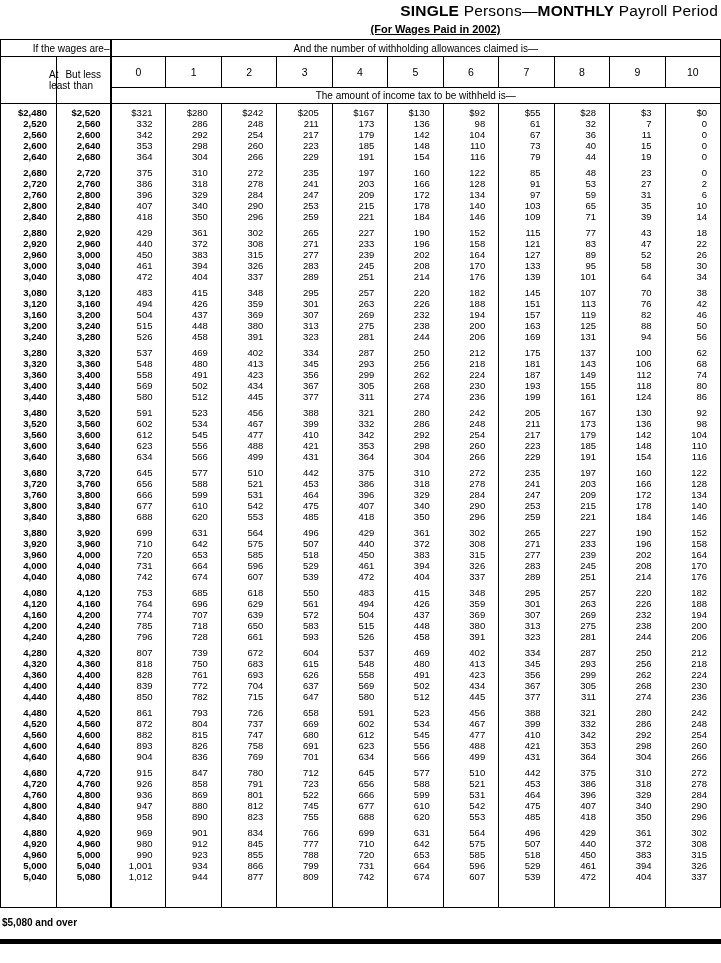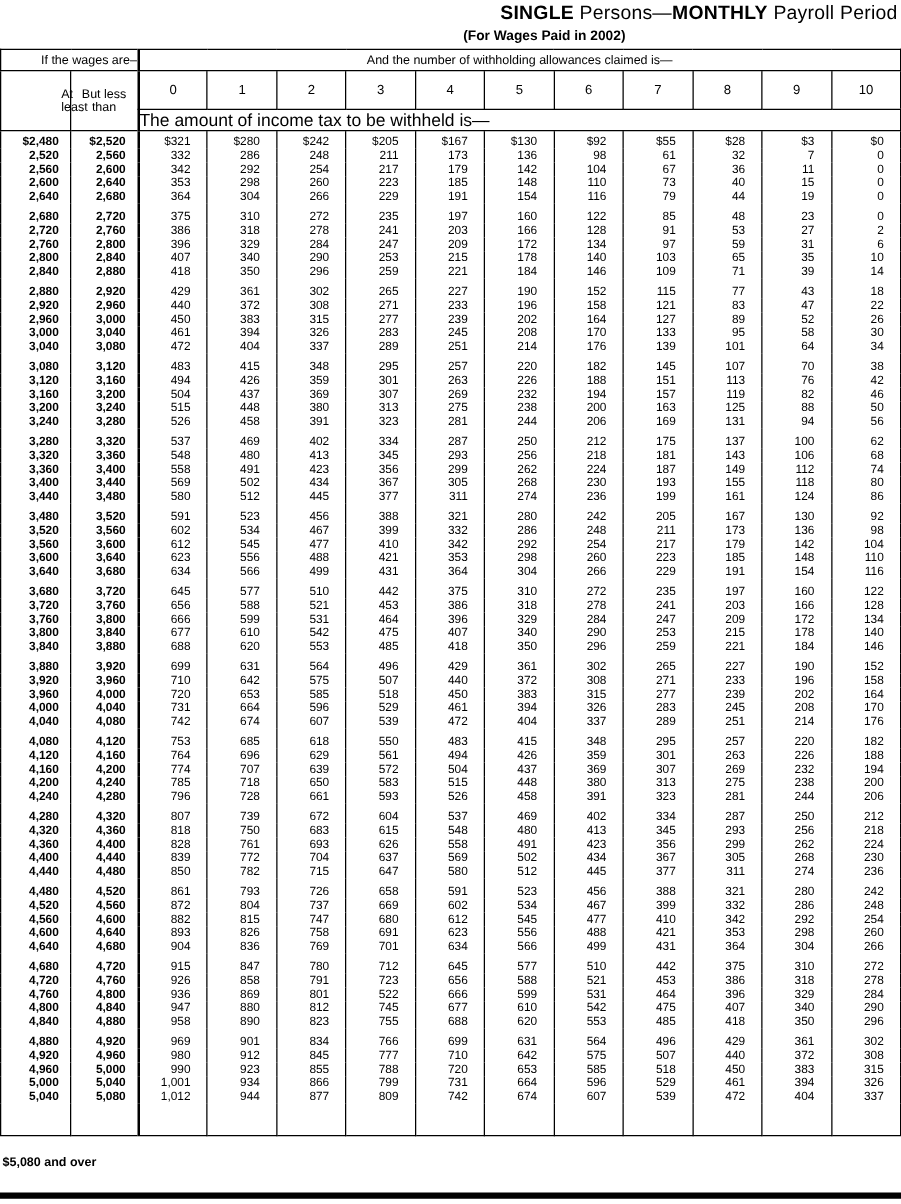--- a/index.html
+++ b/index.html
@@ -10,21 +10,21 @@
   }
   .page { position:relative; width:721px; height:963px;border-radius:19px; }
 
   .title {
     text-align:right; font-size:15.5px; padding:2px 3px 0 0;
     white-space:nowrap; letter-spacing:0.2px;
   }
   .b { font-weight:bold; }
   .subtitle {
     padding-left:150px; text-align:center;
-    font-weight:bold; font-size:11px; margin-top:3px; margin-bottom:4px;
+    font-weight:bold; font-size:11px; margin-top:3px; margin-bottom:4px;text-decoration:underline;
   }
 
   table.wtab {
     border-collapse:collapse; table-layout:fixed; width:721px;
     border:1.5px solid #000;
   }
   col.c-al { width:56px; } col.c-bl { width:54px; }
 
   tr.h1 td {
     border-bottom:1px solid #000; font-size:10px; height:16px;
@@ -39,37 +39,37 @@
   }
   td.atleast { border-right:1px solid #000;padding-left:48px; }
   td.butless { border-right:2px solid #000;margin-left:35px; }
   tr.h2 { height:31px; }
   tr.h2 td.num-hdr {
     border-right:1px solid #000; border-bottom:1px solid #000;
     text-align:center; font-size:10.5px; vertical-align:middle; padding:0;
   }
   tr.h2 td.num-hdr:last-child { border-right:none; }
   tr.h3 td {
-    border-bottom:1.5px solid #000; text-align:left; font-size:14px;
+    border-bottom:1.5px solid #000; text-align:center; font-size:10px;
     height:15px; vertical-align:middle; padding:0;
   }
 
   tbody td {
     font-size:9.5px; line-height:11px; height:11px;
     padding:0 13px 0 0; text-align:right; vertical-align:bottom;
     border-right:1px solid #000; white-space:nowrap;
   }
   tbody td:last-child { border-right:none; }
   tbody td.wage { font-weight:bold; padding-right:9px; }
   tbody td.bl { border-right:2px solid #000; }
   tbody tr.first td { padding-top:3px; }
   tbody tr.gstart td { padding-top:5px; }
   tr.ext td { height:25px; border-bottom:1.5px solid #000; padding:0; }
 
-  .footer { display:flex; align-items:flex-start; height:24px; margin-top:16px; }
+  .footer { display:flex; align-items:center; height:24px; margin-top:2px; }
   .over  { width:132px; font-weight:bold; font-size:10px; padding-left:2px; white-space:nowrap; }
   .note  { flex:1; text-align:center; font-size:10px; }
   .thick-bar { height:5px; background:#000; margin-top:5px; }
 </style>
 </head>
 <body>
 
 <div class="page">
 
   <div class="title"><span class="b">SINGLE</span><span> Persons—</span><span class="b">MONTHLY</span><span> Payroll Period</span></div>

